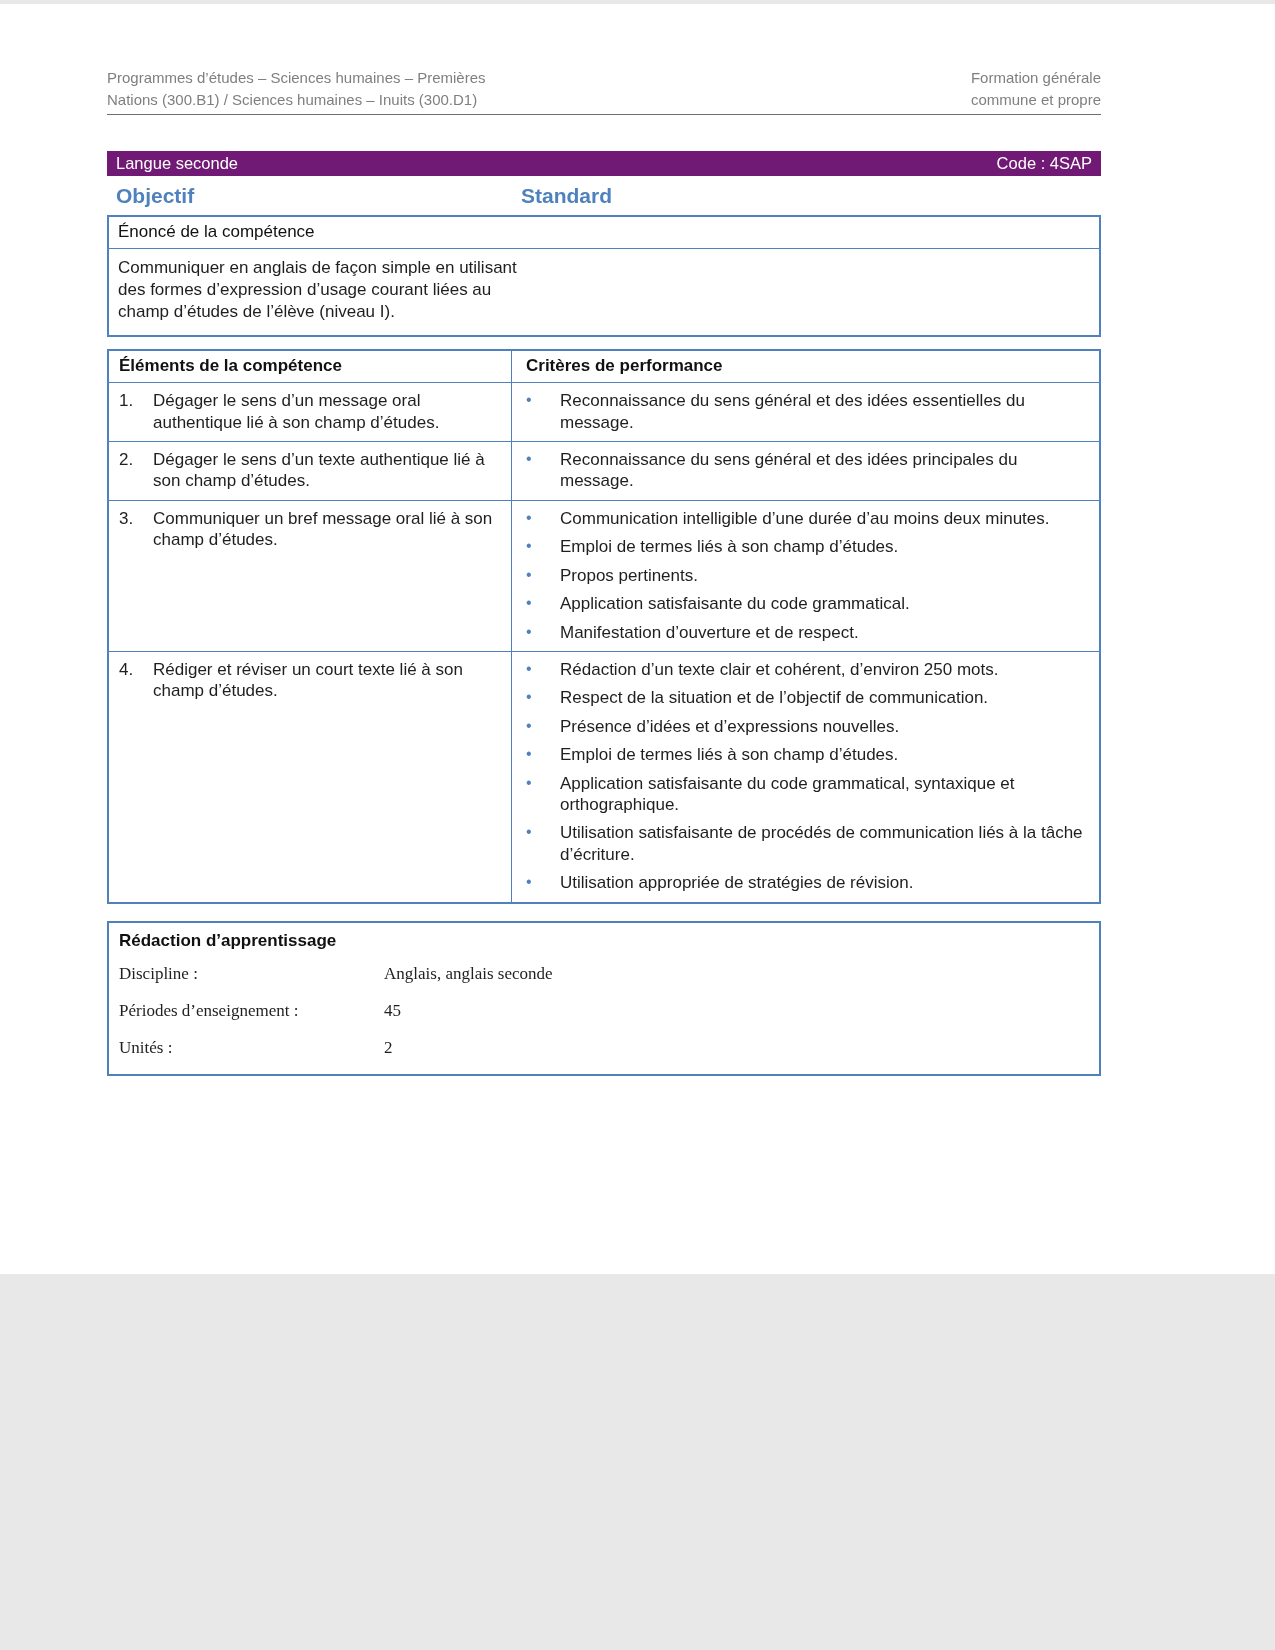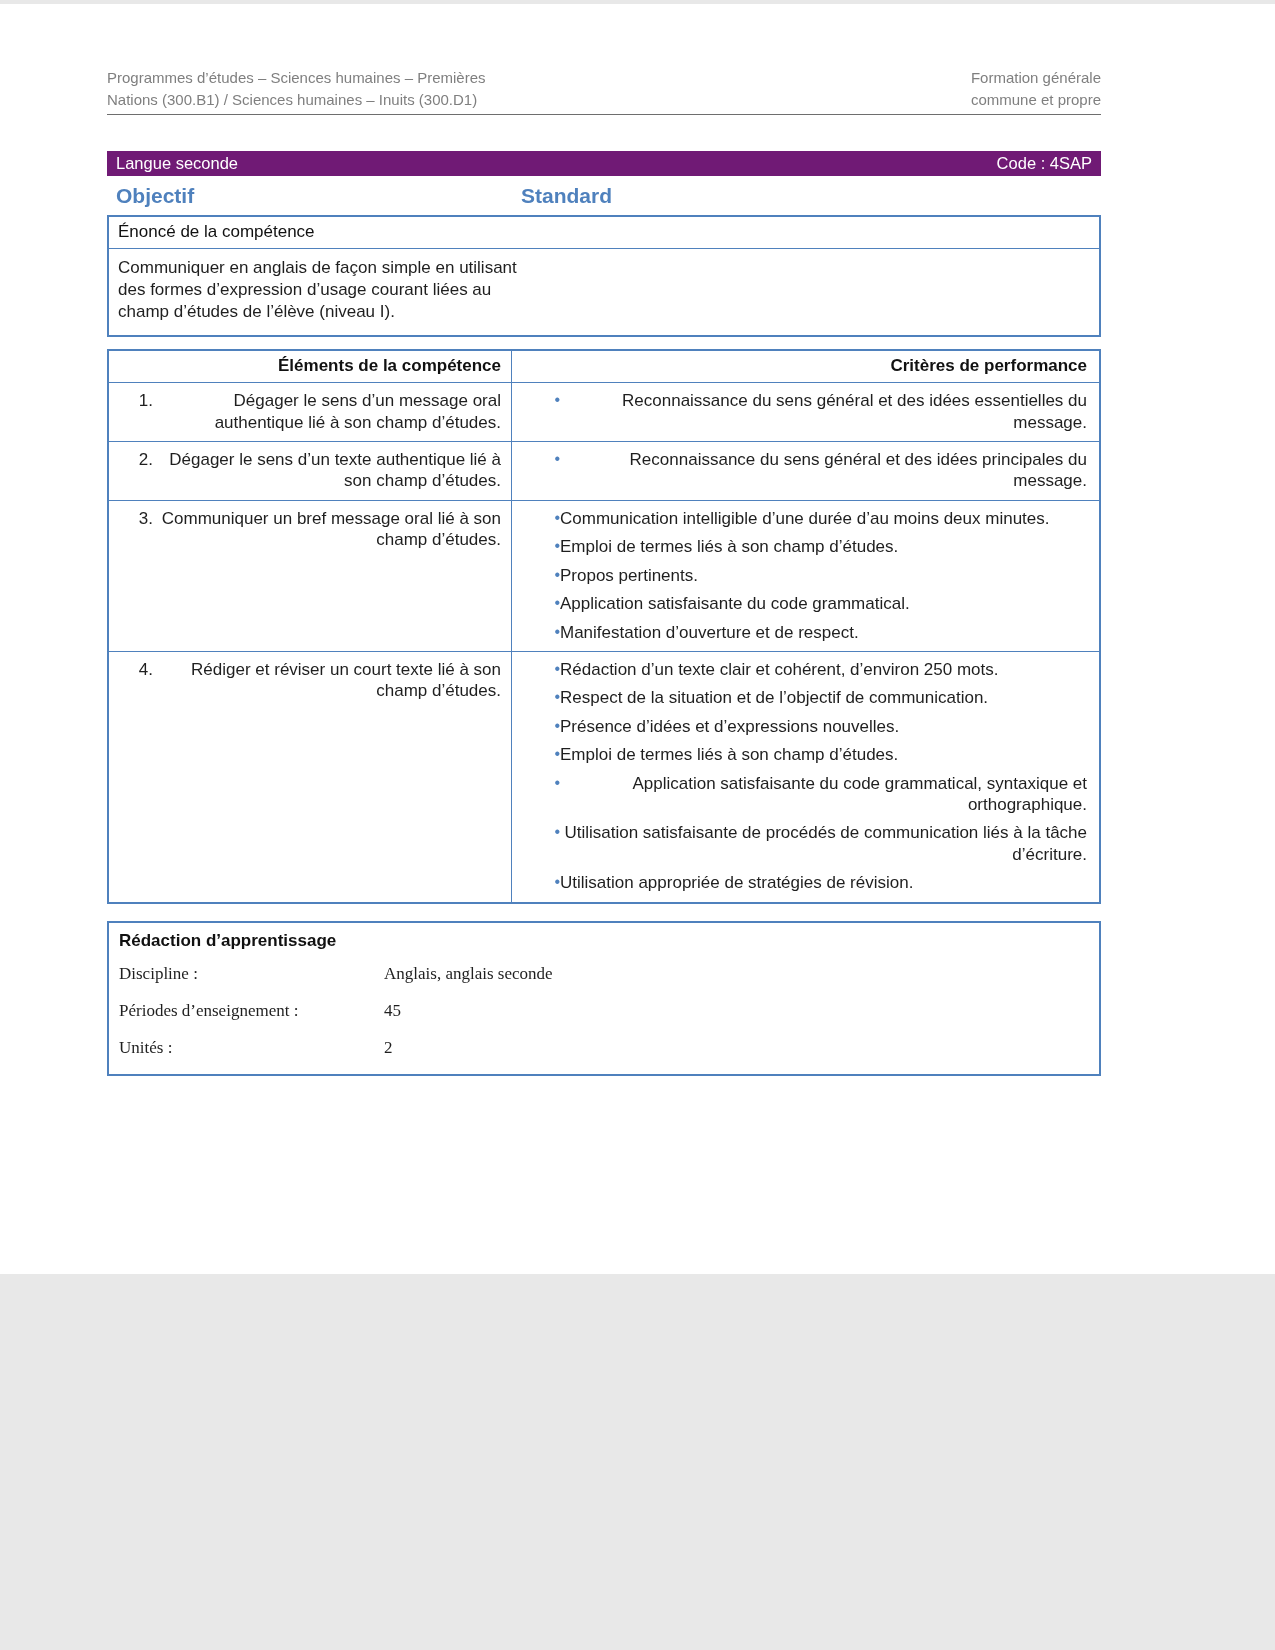--- a/index.html
+++ b/index.html
@@ -53,21 +53,21 @@
   
   .enonce .tbl-header {
     font-weight:normal; font-size:17px; color:#111;
     padding:5px 9px 6px 9px; border-bottom:1px solid #4f81bd;
   }
   .enonce .tbl-body { padding:8px 9px 13px 9px; font-size:17px; line-height:1.28; }
   .enonce .tbl-body p { max-width:400px; }
 
   
   .elements { margin-top:12px; }
-  .row { display:grid; grid-template-columns:403px 1fr;text-align:right; }
+  .row { display:grid; grid-template-columns:403px 1fr; }
   .row + .row { border-top:1px solid #4f81bd; }
   .row .c1 { padding:7px 10px 7px 10px; border-right:1px solid #4f81bd; }
   .row .c2 { padding:7px 12px 1px 14px; }
   .header-row .c1, .header-row .c2 {
     font-weight:bold; font-size:17px; color:#111; padding-top:5px; padding-bottom:6px;
   }
   .el { display:flex; font-size:17px; line-height:1.26; }
   .el .num { flex:0 0 34px; }
   .bullet { display:flex; font-size:17px; line-height:1.26; margin-bottom:7px; }
   .bullet .dot { flex:0 0 34px; color:#4f81bd; font-size:16px; }

